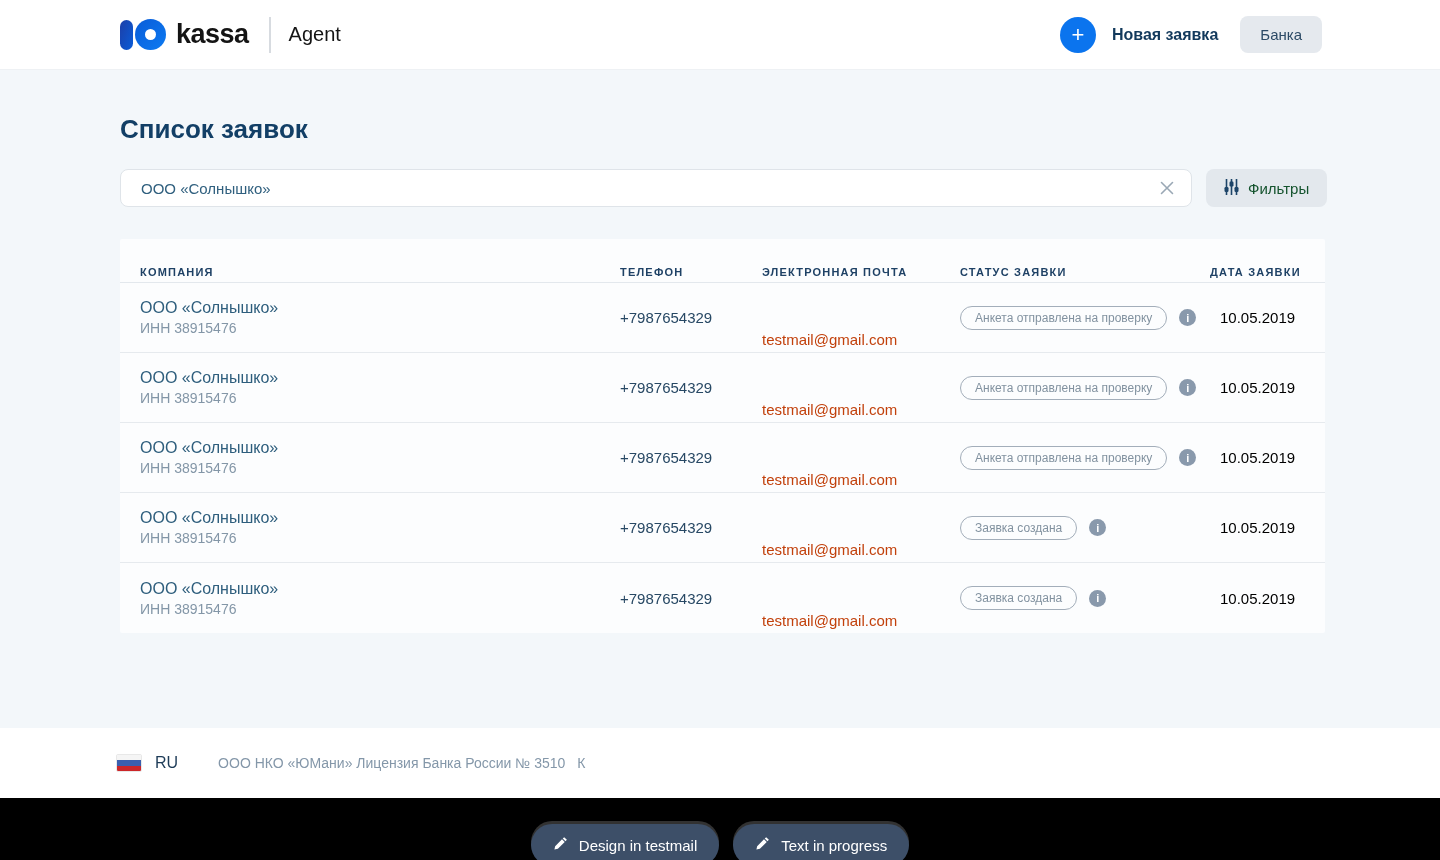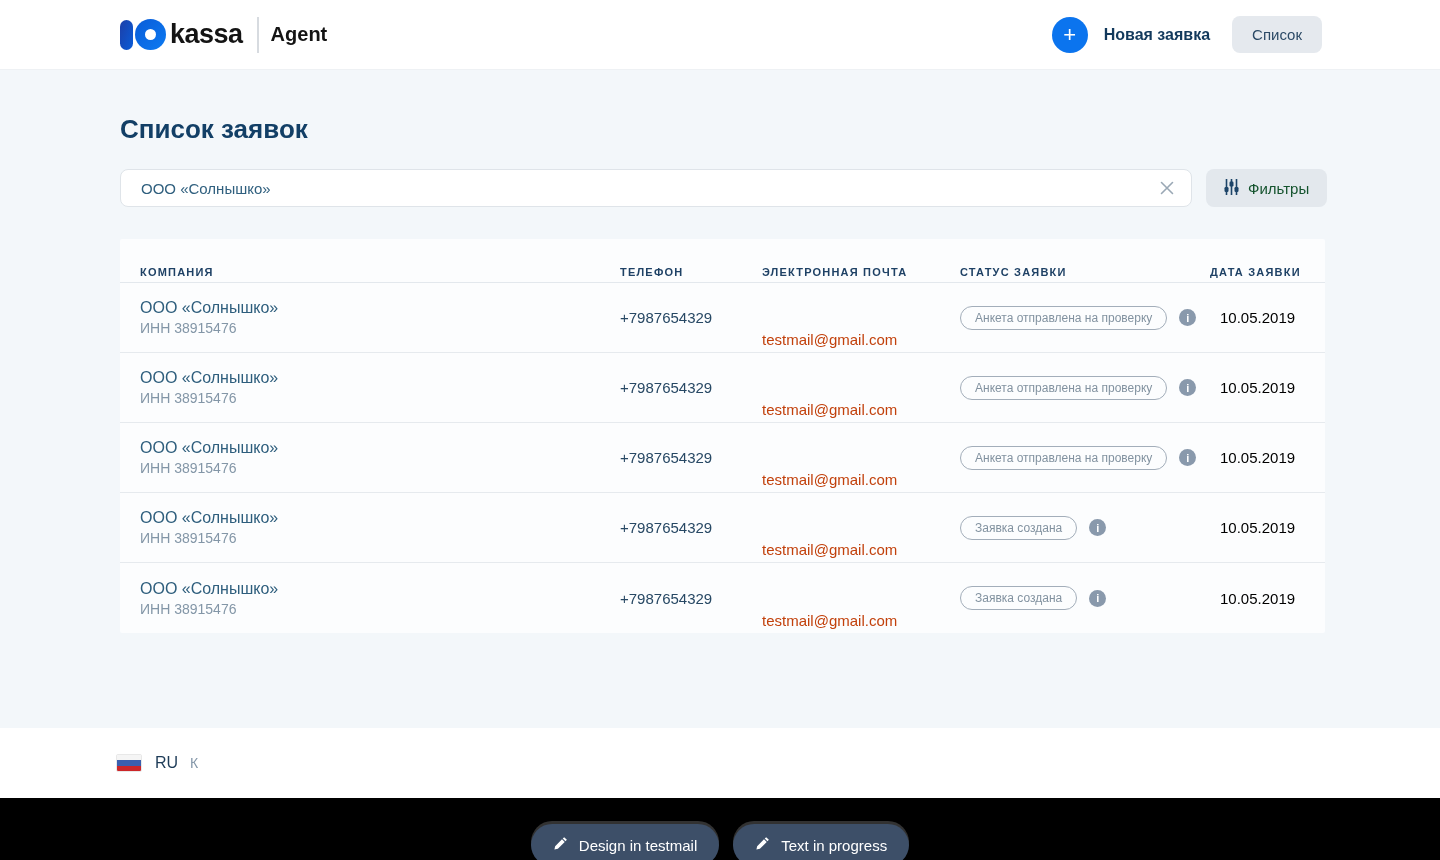--- a/index.html
+++ b/index.html
@@ -1,27 +1,27 @@
 <!DOCTYPE html>
 <html><head>
 <meta charset="utf-8">
 <style>
   * { margin:0; padding:0; box-sizing:border-box; }
   html,body { width:1440px; height:860px; font-family:"Liberation Sans", sans-serif; background:#f3f7fa; overflow:hidden; }
 
   
   .topbar { height:70px; background:#ffffff; display:flex; align-items:center; justify-content:space-between; padding:0 118px 0 120px; border-bottom:1px solid #eef1f4; }
-  .brand { display:flex; align-items:center; gap:4px;justify-content:flex-end; }
+  .brand { display:flex; align-items:center; gap:10px;justify-content:flex-end; }
   .logo-mark { display:flex; align-items:center; }
   .logo-bar { width:13px; height:30px; border-radius:7px; background:linear-gradient(110deg,#1c3fa8,#0a5cd8); margin-right:2px; }
   .logo-ring { width:31px; height:31px; border-radius:50%; background:linear-gradient(135deg,#0a5cd8,#0c7bf2); position:relative; }
   .logo-ring::after { content:""; position:absolute; width:11px; height:11px; border-radius:50%; background:#ffffff; top:10px; left:10px; }
   .brand-kassa { font-size:27px; font-weight:700; color:#141414; letter-spacing:-0.5px; }
   .brand-divider { width:2px; height:36px; background:#d7dbe0; margin:0 8px 0 10px; }
-  .brand-product { font-size:20px; font-weight:700; color:#141414; }
+  .brand-product { font-size:20px; font-weight:400; color:#141414; }
   .topbar-right { display:flex; align-items:center; gap:22px; }
   .new-request { display:flex; align-items:center; gap:16px; cursor:pointer; }
   .plus-circle { width:36px; height:36px; border-radius:50%; background:#0b74ee; color:#ffffff; display:flex; align-items:center; justify-content:center; font-size:22px; font-weight:400; line-height:1; }
   .new-request-label { font-size:16px; font-weight:700; color:#12395c; }
   .logout-btn { height:37px; padding:0 20px; background:#e5e9ee; border:none; border-radius:8px; font-family:inherit; font-size:15px; color:#2c4a66; cursor:pointer; }
 
   
   .content { min-height:658px; background:#f3f7fa; padding:43px 102px 0 120px; }
   .page-title { font-size:26px; line-height:32px; font-weight:700; color:#123f66; }
 
@@ -74,21 +74,21 @@
     </span>
     <span class="brand-kassa">kassa</span>
     <span class="brand-divider"></span>
     <span class="brand-product">Agent</span>
   </div>
   <div class="topbar-right">
     <div class="new-request">
       <span class="plus-circle">+</span>
       <span class="new-request-label">Новая заявка</span>
     </div>
-    <button class="logout-btn">Список</button>
+    <button class="logout-btn">Банка</button>
   </div>
 </div>
 
 <div class="content">
   <h1 class="page-title">Список заявок</h1>
 
   <div class="search-row">
     <div class="search-box">
       <input class="search-input" type="text" value="ООО «Солнышко»" style="">
       <span class="clear-icon">
@@ -200,20 +200,21 @@
 
 <div class="footer">
   <div class="lang-switch">
     <span class="flag">
         <span class="w"></span>
         <span class="b"></span>
         <span class="r"></span>
       </span>
     <span class="lang-label">RU</span>
   </div>
+  <span class="legal">ООО НКО «ЮМани» Лицензия Банка России № 3510</span>
   <span class="legal-suffix">К</span>
 </div>
 
 <div class="bottom-bar">
   <div class="tags-wrap">
     <div class="tag-pill">
       <span>
         <svg width="15" height="15" viewBox="0 0 16 16">
             <path d="M11.9 1.2l2.9 2.9-1.5 1.5-2.9-2.9zM9.6 3.5l2.9 2.9-7.3 7.3L1.5 14.5l.8-3.7z" fill="#ffffff"></path>
           </svg>

